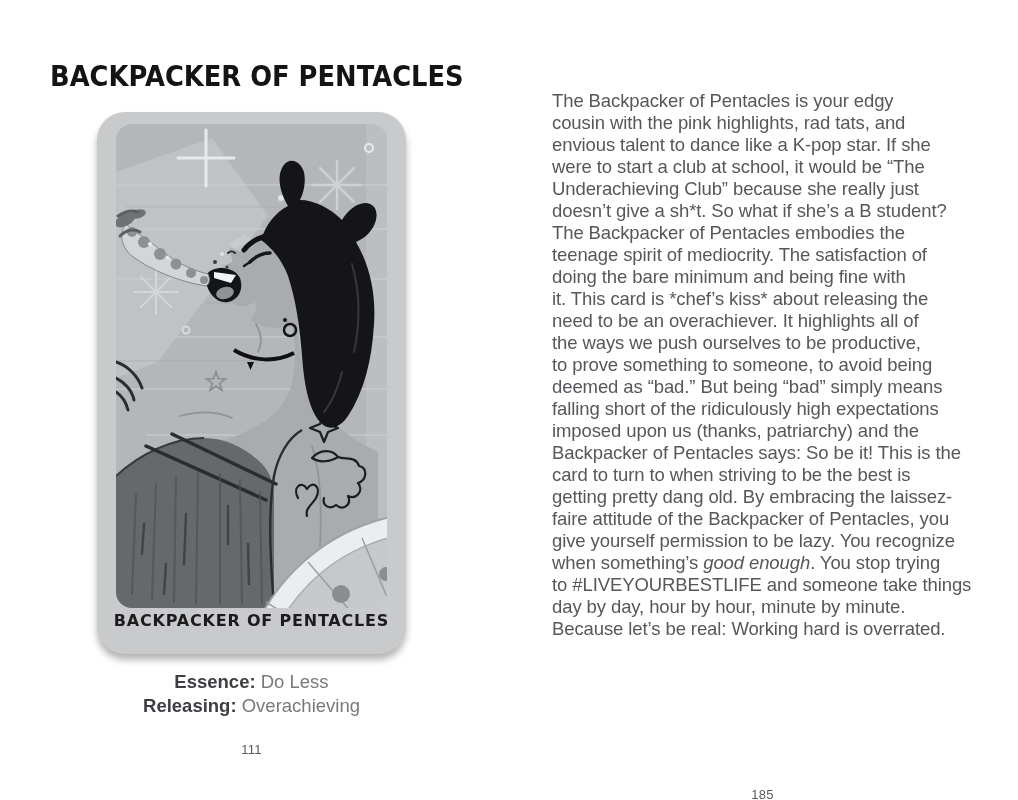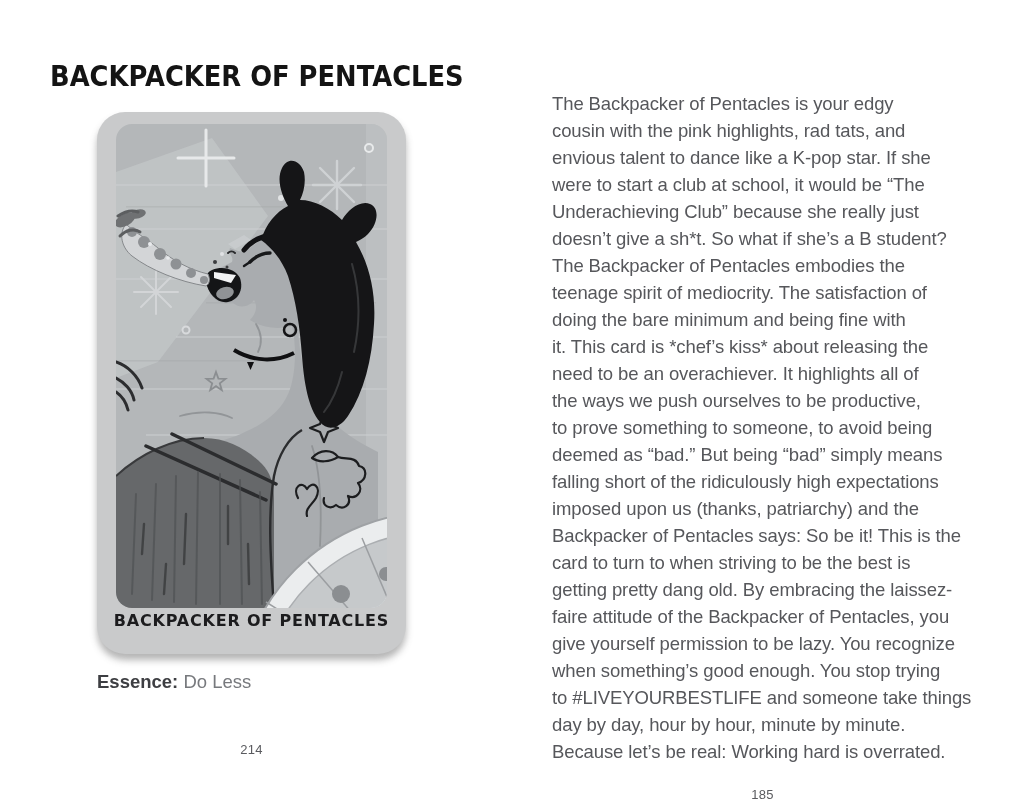--- a/index.html
+++ b/index.html
@@ -30,39 +30,39 @@
   .card-art svg{display:block;}
   .card-caption{
     position:absolute;left:0;top:499px;width:100%;
     text-align:center;
     font-family:"DejaVu Sans", sans-serif;
     font-weight:700;font-size:16px;color:#1c1c1e;
     letter-spacing:.8px;white-space:nowrap;
   }
   .essence-block{
     position:absolute;left:97px;top:670px;width:309px;
-    font-size:18.5px;line-height:24px;
+    text-align:center;font-size:18.5px;line-height:24px;
     color:#77797d;
   }
   .essence-block b{color:#3d3e42;font-weight:700;}
   .pn{
     position:absolute;top:742px;width:309px;text-align:center;
     font-size:13px;color:#5a5b5f;letter-spacing:.3px;
   }
   .pn-left{left:97px;}
   .pn-right{left:608px;margin-top:45px;}
 
   
   .body-text{
     position:absolute;left:552px;top:90px;width:436px;
-    font-size:18.5px;line-height:27px;color:#56575b;
+    font-size:18.5px;line-height:22px;color:#56575b;
     letter-spacing:-0.1px;
     white-space:pre;
   }
-  .body-text .it{}
+  .body-text .it{font-style:italic;}
 </style>
 </head>
 <body>
 
 <div class="spread">
 
   <div>
 
     <div class="page-title">BACKPACKER OF PENTACLES</div>
 
@@ -249,23 +249,24 @@
               <circle cx="270" cy="450" r="7"></circle>
             </g>
           </g>
         </svg>
       </div>
       <div class="card-caption">BACKPACKER OF PENTACLES</div>
     </div>
 
     <div class="essence-block">
       <div><b>Essence:</b> <span>Do Less</span></div>
+      <div><b>Releasing:</b> <span>Overachieving</span></div>
     </div>
 
-    <div class="pn pn-left">214</div>
+    <div class="pn pn-left">111</div>
   </div>
 
   <div>
     <div class="body-text"><span>The Backpacker of Pentacles is your edgy
 cousin with the pink highlights, rad tats, and
 envious talent to dance like a K-pop star. If she
 were to start a club at school, it would be “The
 Underachieving Club” because she really just
 doesn’t give a sh*t. So what if she’s a B student?
 The Backpacker of Pentacles embodies the

